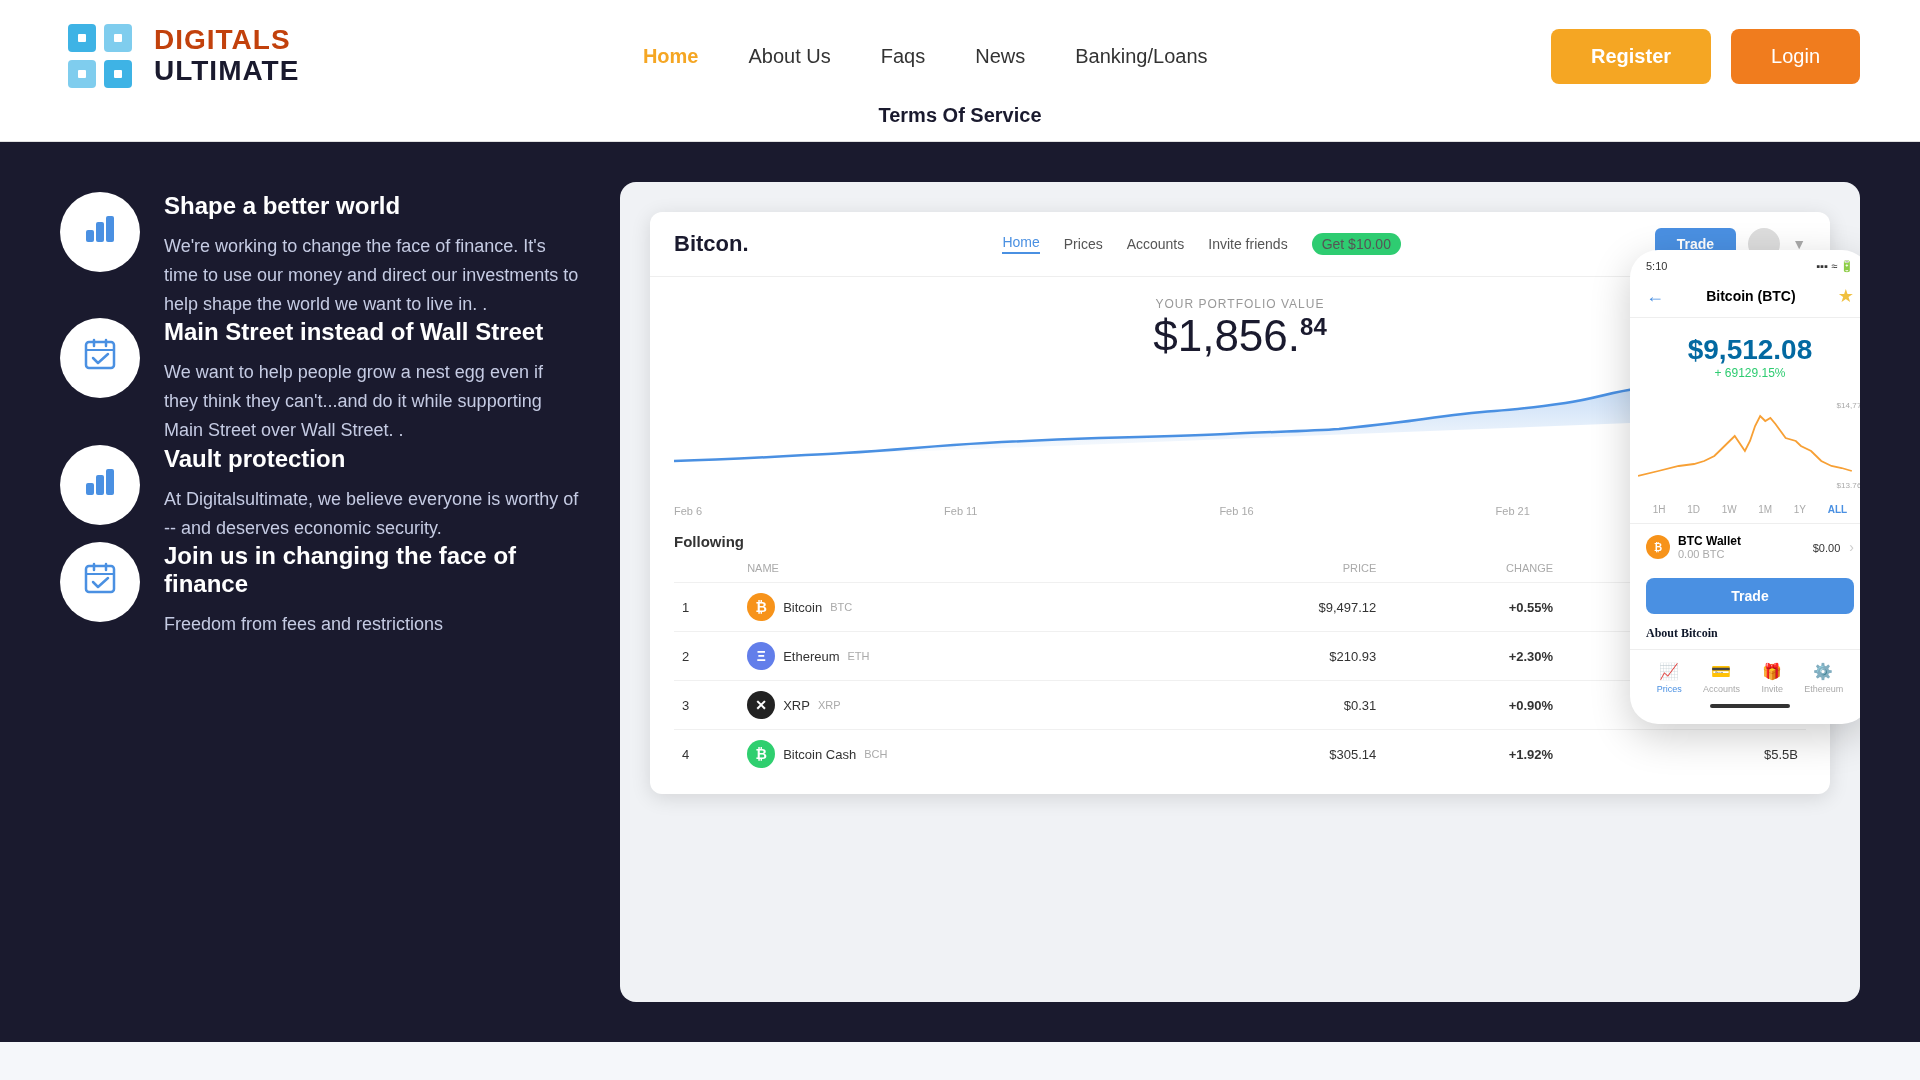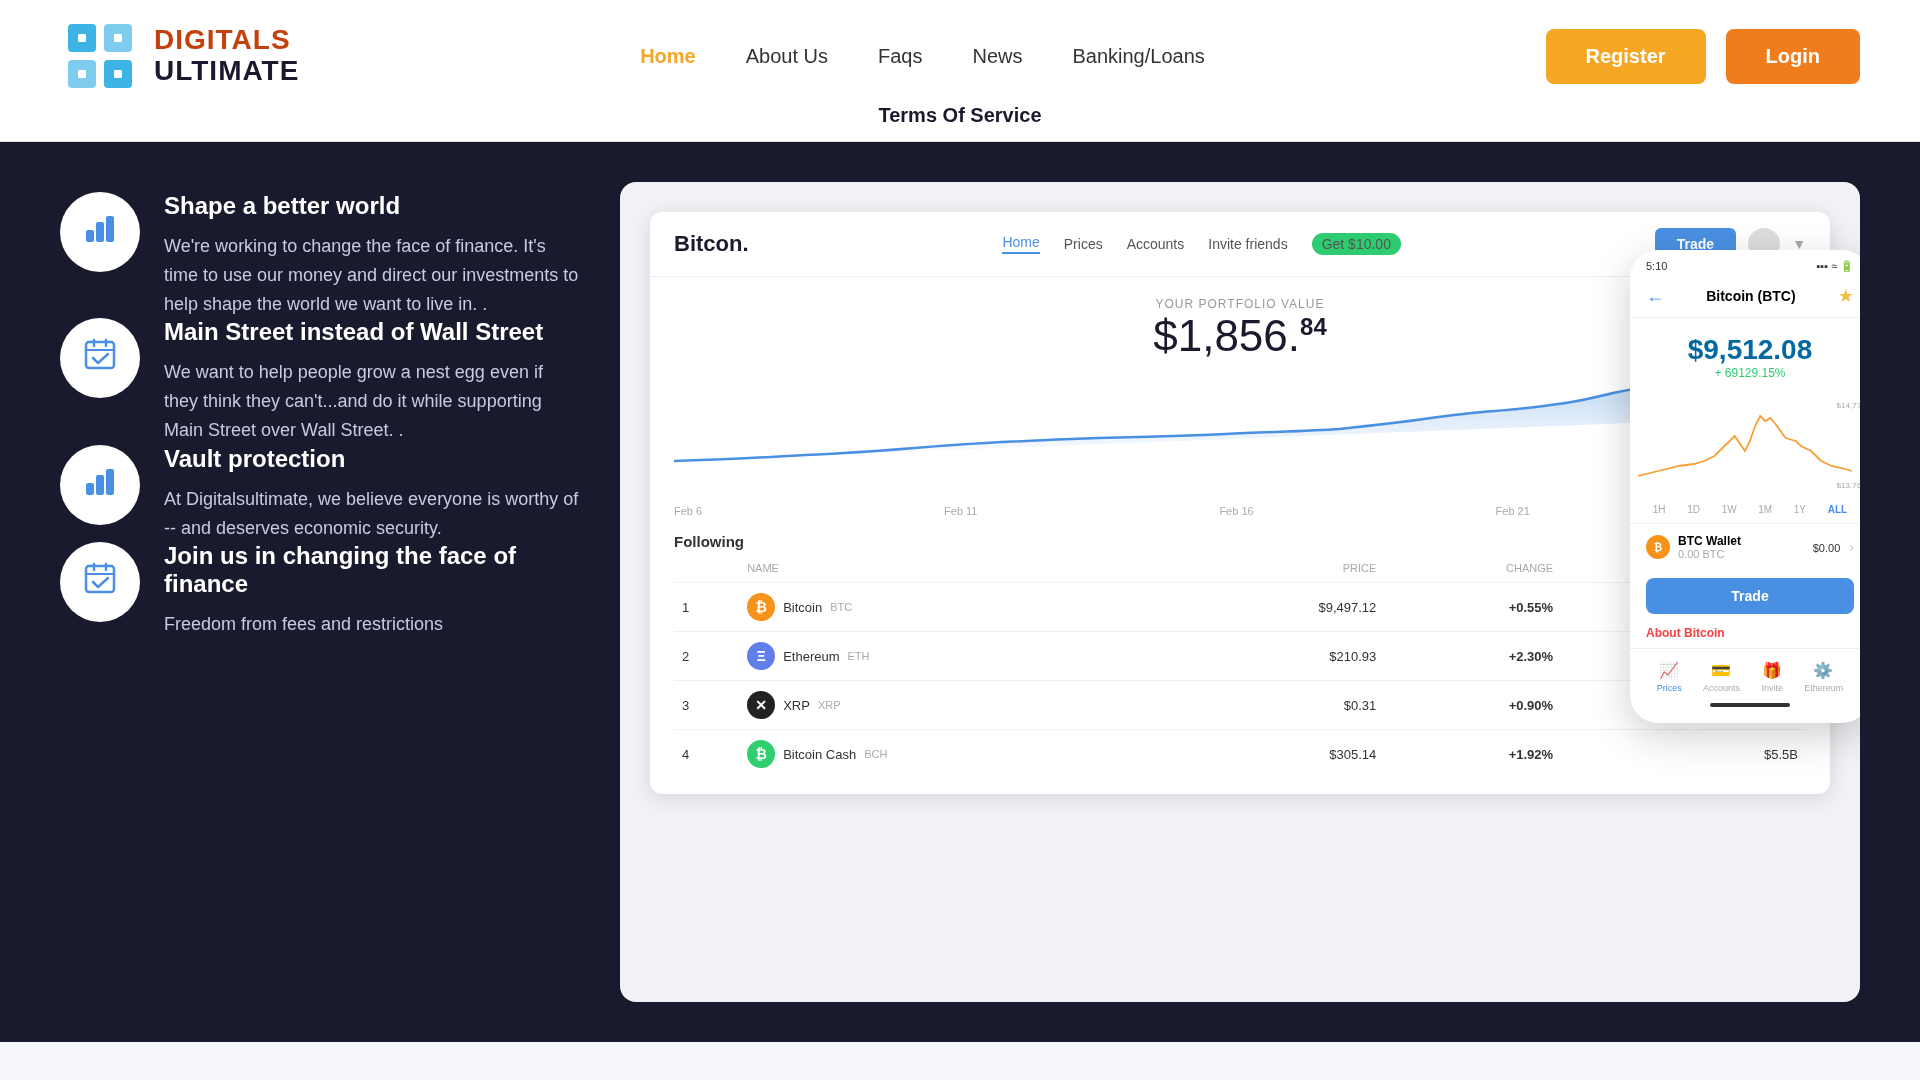--- a/index.html
+++ b/index.html
@@ -75,21 +75,21 @@
       font-weight: 700;
       cursor: pointer;
     }
     .btn-login {
       background: #f07c1e;
       color: #fff;
       border: none;
       border-radius: 8px;
       padding: 16px 40px;
       font-size: 20px;
-      font-weight: 700;
+      font-weight: 400;
       cursor: pointer;
     }
     .header-bottom {
       display: flex;
       justify-content: center;
       padding-bottom: 14px;
     }
     .header-bottom a {
       text-decoration: none;
       font-size: 20px;
@@ -363,21 +363,21 @@
       background: #4a90e2;
       color: #fff;
       border: none;
       border-radius: 8px;
       padding: 10px;
       font-size: 14px;
       font-weight: 700;
       cursor: pointer;
     }
 
-    .mobile-about { padding: 4px 16px 0; font-size: 12px; color: #ef4444; font-weight: 600; }
+    .mobile-about { padding: 4px 16px 0; font-size: 12px; color: #0f172a; font-weight: 600; font-family: Liberation Serif, serif; }
 
     .mobile-bottom-nav {
       display: flex;
       justify-content: space-around;
       padding: 12px 16px 0;
       border-top: 1px solid #eee;
       margin-top: 8px;
     }
     .mobile-nav-item {
       display: flex;

